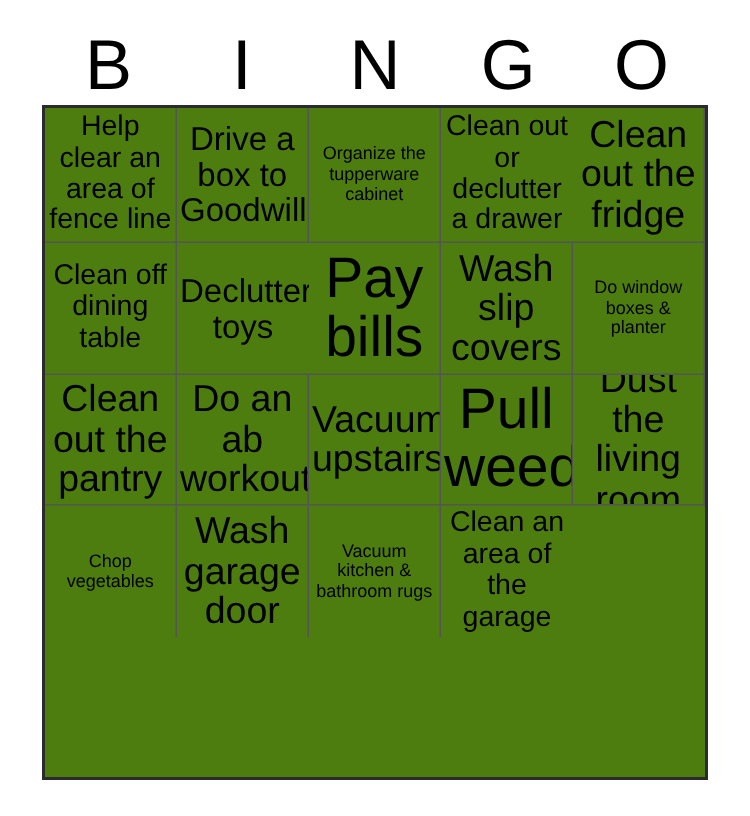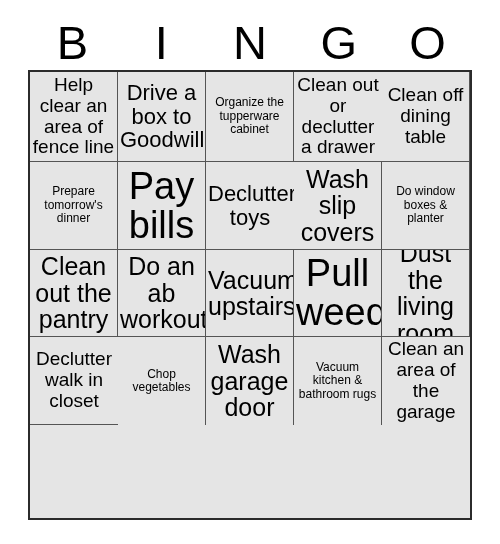--- a/index.html
+++ b/index.html
@@ -47,21 +47,21 @@
     position: absolute;
     left: 28px;
     top: 70px;
     width: 444px;
     height: 450px;
     border: 2px solid #2b2b2b;
     box-sizing: border-box;
     display: grid;
     grid-template-columns: repeat(5, 1fr);
     grid-template-rows: 90px 88px 87px 88px 93px;
-    background: #e5e5e5;
+    background: #4d7c0f;
   }
 
   .cell {
     border-right: 1px solid #555555;
     border-bottom: 1px solid #555555;
     box-sizing: border-box;
     display: flex;
     align-items: center;
     justify-content: center;
     text-align: center;
@@ -106,31 +106,31 @@
     <div class="cell row-1 col-2">
       <span class="cell-text fs-lg">Drive a box to Goodwill</span>
     </div>
     <div class="cell row-1 col-4">
       <span class="cell-text fs-sm">Organize the tupperware cabinet</span>
     </div>
     <div class="cell row-1 col-5">
       <span class="cell-text fs-md">Clean out or declutter a drawer</span>
     </div>
 
+    <div class="cell row-2 col-1">
+      <span class="cell-text fs-xl">Clean out the fridge</span>
+    </div>
     <div class="cell row-2 col-2">
       <span class="cell-text fs-md">Clean off dining table</span>
     </div>
-    <div class="cell row-2 col-3">
-      <span class="cell-text fs-sm">Prepare tomorrow's dinner</span>
+    <div class="cell row-2 col-5">
+      <span class="cell-text fs-lg">Declutter toys</span>
     </div>
     <div class="cell row-2 col-4">
       <span class="cell-text fs-xxl">Pay bills</span>
-    </div>
-    <div class="cell row-2 col-5">
-      <span class="cell-text fs-lg">Declutter toys</span>
     </div>
 
     <div class="cell row-3 col-1">
       <span class="cell-text fs-xl">Wash slip covers</span>
     </div>
     <div class="cell row-3 col-2">
       <span class="cell-text fs-sm">Do window boxes &amp; planter</span>
     </div>
     <div class="cell row-3 col-3">
       <span class="cell-text fs-xl">Clean out the pantry</span>
@@ -141,23 +141,20 @@
 
     <div class="cell row-4 col-1">
       <span class="cell-text fs-xl">Vacuum upstairs</span>
     </div>
     <div class="cell row-4 col-2">
       <span class="cell-text fs-xxl">Pull weeds</span>
     </div>
     <div class="cell row-4 col-3">
       <span class="cell-text fs-xl">Dust the living room</span>
     </div>
-    <div class="cell row-4 col-5">
-      <span class="cell-text fs-md">Declutter walk in closet</span>
-    </div>
 
     <div class="cell row-5 col-1">
       <span class="cell-text fs-sm">Chop vegetables</span>
     </div>
     <div class="cell row-5 col-2">
       <span class="cell-text fs-xl">Wash garage door</span>
     </div>
     <div class="cell row-5 col-4">
       <span class="cell-text fs-sm">Vacuum kitchen &amp; bathroom rugs</span>
     </div>

